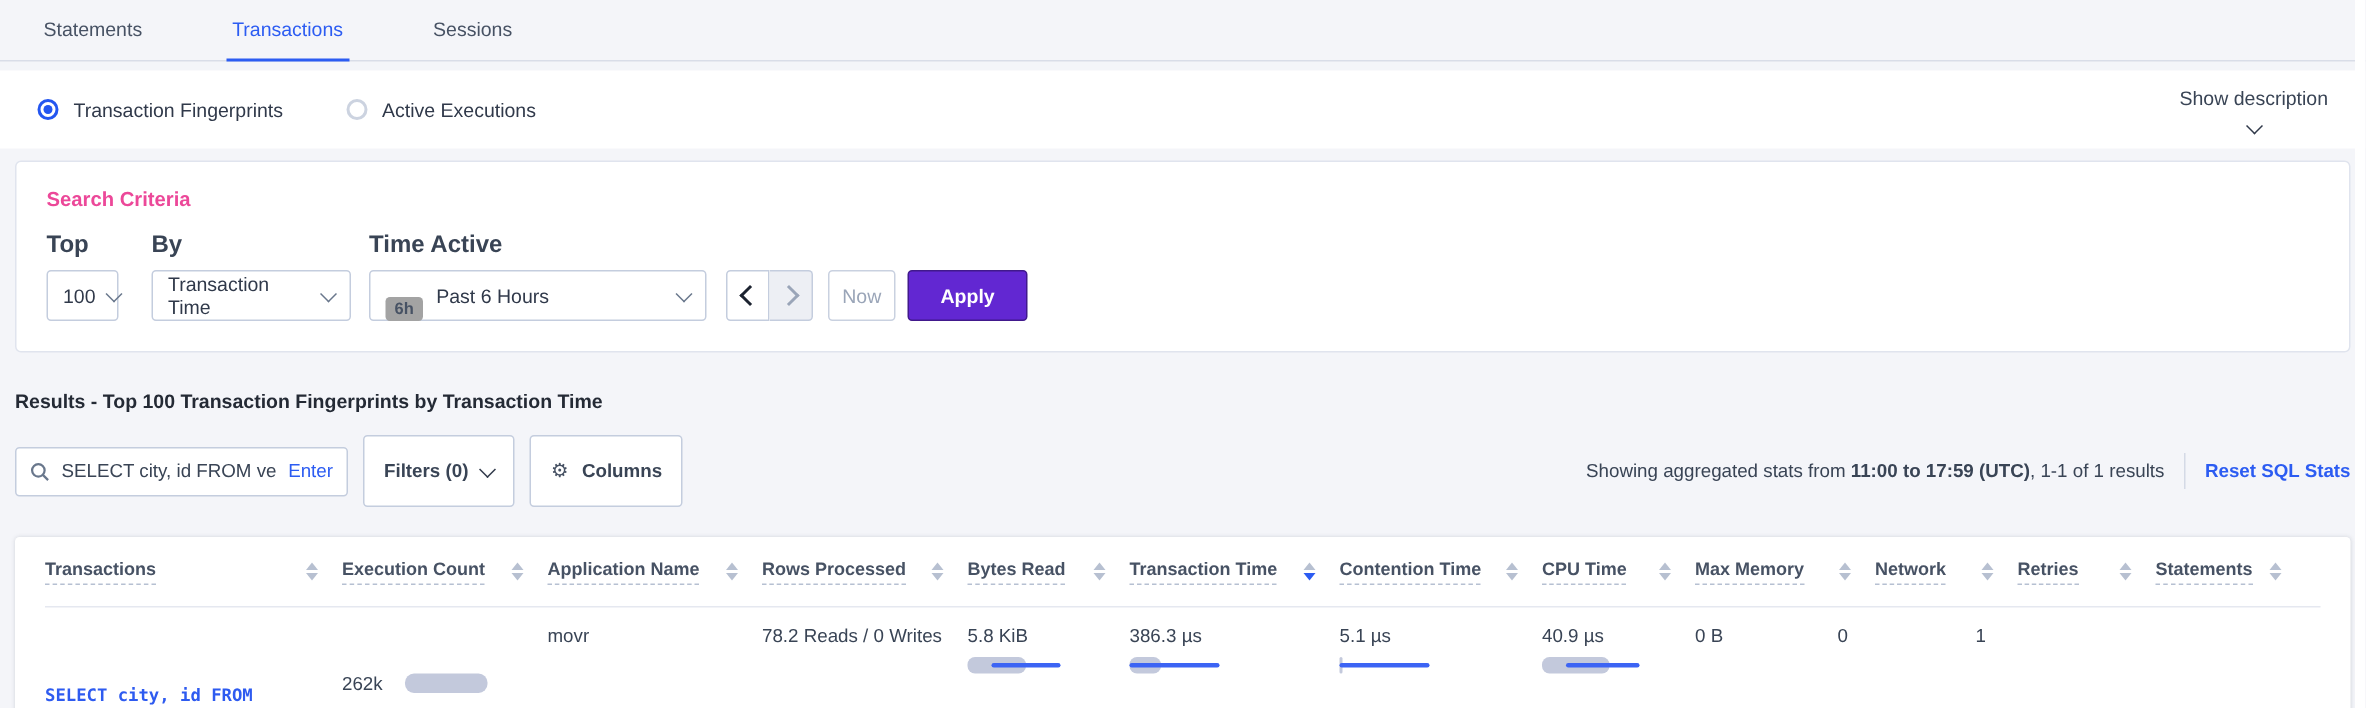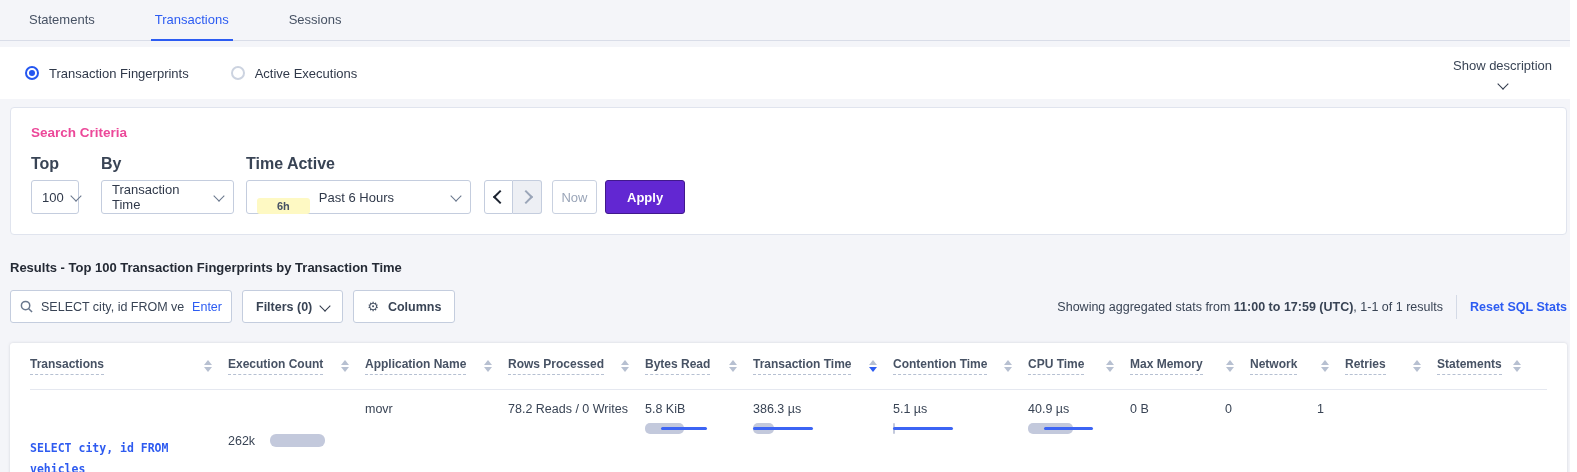--- a/index.html
+++ b/index.html
@@ -25,37 +25,37 @@
   
   .chev{width:7px;height:7px;border-right:1.6px solid #69778c;border-bottom:1.6px solid #69778c;transform:rotate(45deg);margin-top:-3px;flex:none;}
   .chev.dark{border-color:#30394a;}
   
   .card{background:#fff;border:1px solid #e0e4ee;border-radius:4px;margin:8px 10px 0;padding:17px 20px 20px;}
   .sc-title{font-size:13.5px;font-weight:700;color:#ec4899;}
   .sc-row{display:flex;align-items:flex-end;margin-top:15px;}
   .field{display:flex;flex-direction:column;}
   .field-label{font-size:16px;font-weight:700;color:#394455;margin-bottom:7px;}
   .select{height:34px;box-sizing:border-box;border:1px solid #c4cdde;border-radius:3px;background:#fff;display:flex;align-items:center;justify-content:space-between;padding:0 10px;font-size:13px;color:#30394a;cursor:pointer;gap:8px;}
-  .badge{background:#fef9c3;border-radius:3px;padding:2px 20px;font-size:11px;font-weight:700;color:#475264;flex:none;margin-top:17px;}
+  .badge{background:#a3a3a3;border-radius:3px;padding:2px 6px;font-size:11px;font-weight:700;color:#475264;flex:none;margin-top:17px;}
   .pager{display:flex;margin-left:13px;}
   .pager .pbtn{width:29px;height:34px;box-sizing:border-box;border:1px solid #c4cdde;background:#fff;display:flex;align-items:center;justify-content:center;cursor:pointer;padding:0;}
   .pager .pbtn:first-child{border-radius:3px 0 0 3px;}
   .pager .pbtn:last-child{border-radius:0 3px 3px 0;border-left:none;background:#edeff4;cursor:default;}
   .arrow{width:8px;height:8px;border-right:2px solid #1c2330;border-bottom:2px solid #1c2330;}
   .arrow.left{transform:rotate(135deg);margin-left:3px;}
   .arrow.right{transform:rotate(-45deg);margin-right:3px;border-color:#9aa5b8;}
   .now-btn{width:45px;height:34px;box-sizing:border-box;border:1px solid #c9d1e0;border-radius:3px;background:#fff;color:#9aa5b8;font-size:13px;margin-left:10px;font-family:inherit;cursor:pointer;}
   .apply-btn{height:34px;box-sizing:border-box;padding:0 21px;background:#6227d2;border:1px solid #41198c;border-radius:3px;color:#fff;font-weight:700;font-size:13px;margin-left:8px;font-family:inherit;cursor:pointer;}
   
   .results-heading{margin:25px 10px 0;font-size:13px;font-weight:700;color:#242a35;}
   .toolbar{margin:15px 10px 0;display:flex;align-items:center;}
   .searchbox{width:222px;height:33px;box-sizing:border-box;background:#fff;border:1px solid #c4cdde;border-radius:3px;display:flex;align-items:center;padding:0 9px;gap:8px;}
   .search-value{flex:1;font-size:12.5px;color:#394455;white-space:nowrap;overflow:hidden;}
   .enter-label{color:#2c5cf2;font-size:12.5px;cursor:pointer;flex:none;}
-  .btn-light{height:33px;box-sizing:border-box;margin-left:10px;background:#fff;border:1px solid #c4cdde;border-radius:3px;display:flex;align-items:center;gap:9px;padding:0 13px;font-size:12.5px;font-weight:700;color:#394455;cursor:pointer;font-family:inherit;}
+  .btn-light{height:48px;box-sizing:border-box;margin-left:10px;background:#fff;border:1px solid #c4cdde;border-radius:3px;display:flex;align-items:center;gap:9px;padding:0 13px;font-size:12.5px;font-weight:700;color:#394455;cursor:pointer;font-family:inherit;}
   .gear{font-family:"DejaVu Sans",sans-serif;font-size:13px;color:#475264;font-weight:400;}
   .stats{margin-left:auto;font-size:12.5px;color:#394455;display:flex;align-items:center;white-space:pre;}
   .stats b{font-weight:700;}
   .vdiv{width:1px;height:24px;background:#d4dae6;margin:0 13px;}
   .reset-link{color:#2c5cf2;font-size:12.5px;font-weight:600;cursor:pointer;}
   
   .table-card{margin:20px 10px 0;background:#fff;border-radius:3px;box-shadow:0 0 3px rgba(60,70,90,.18);padding:0 20px 15px;}
   .thead{display:flex;height:46px;align-items:center;border-bottom:1px solid #e5e8f0;}
   .th{display:flex;align-items:center;justify-content:space-between;box-sizing:border-box;padding-right:16px;flex:none;cursor:pointer;}
   .th-label{font-size:12px;font-weight:700;color:#475264;border-bottom:1px dashed #b6c0d2;padding-bottom:3px;white-space:nowrap;}

